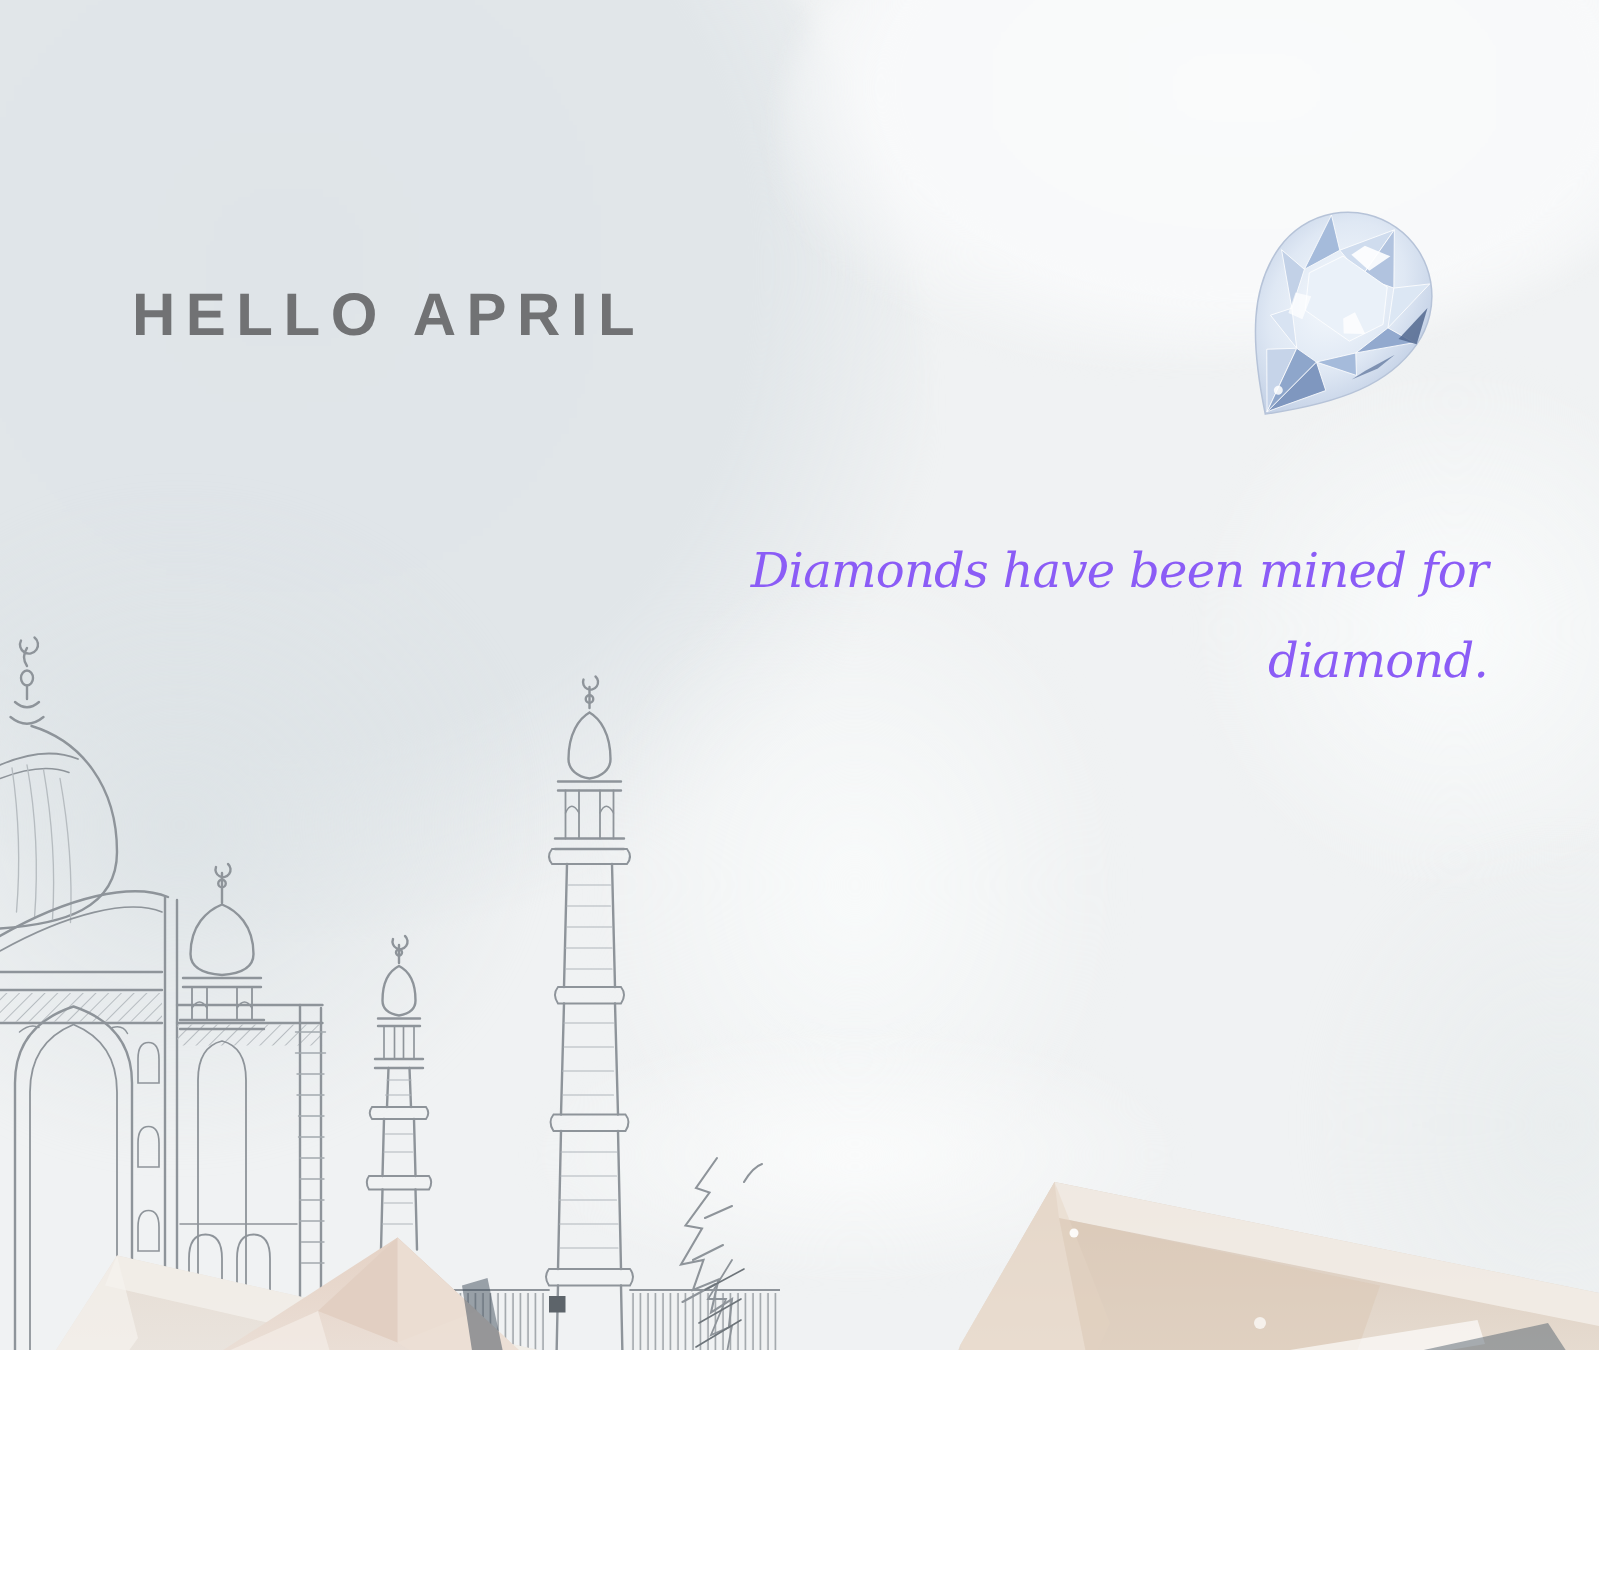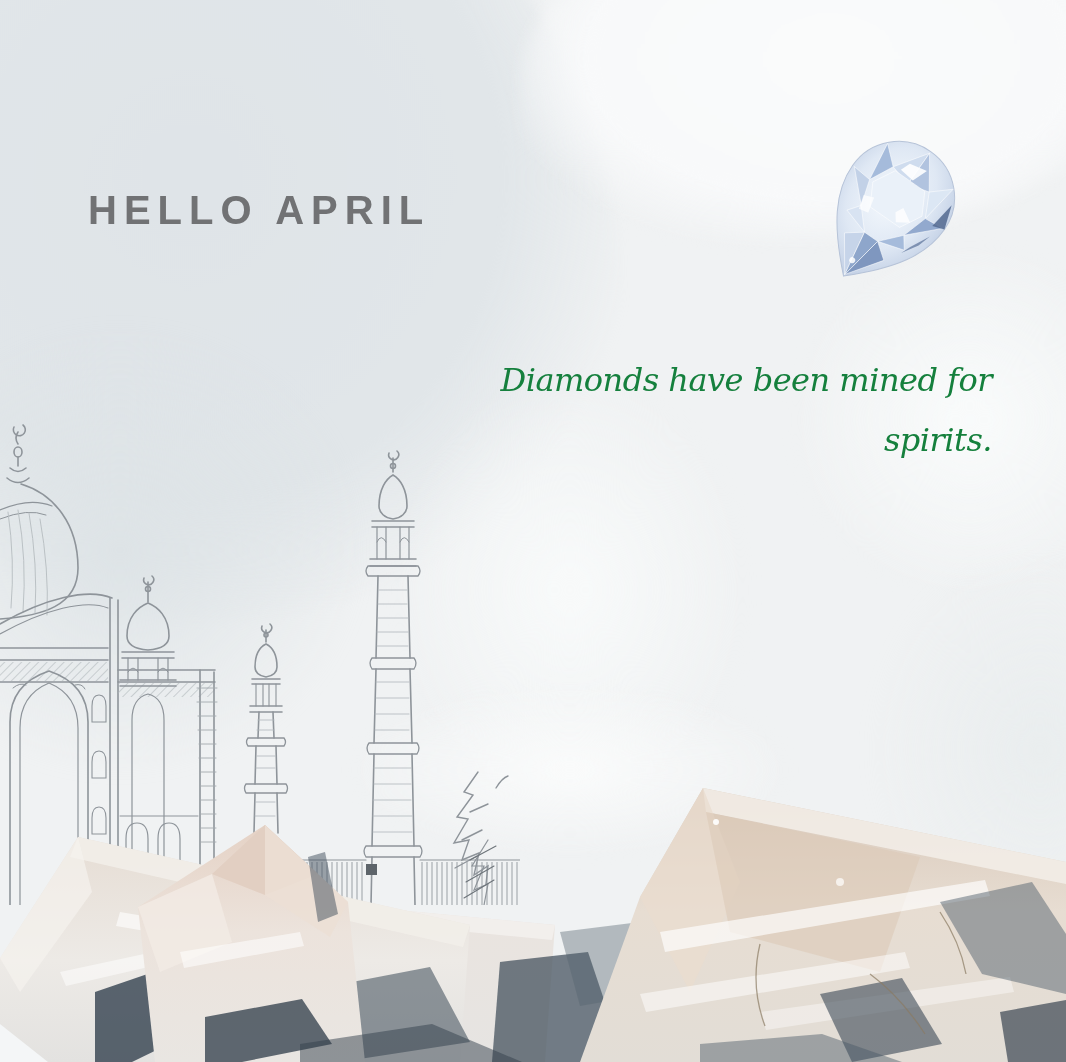--- a/index.html
+++ b/index.html
@@ -1,17 +1,17 @@
 <!DOCTYPE html>
 <html><head>
 <meta charset="utf-8">
 <style>
   html,body{margin:0;padding:0;background:#ffffff;}
   .canvas{
-    position:relative;width:1066px;height:1062px;overflow:hidden;
+    position:relative;width:1066px;height:900px;overflow:hidden;
     background:#f0f2f3;
     font-family:"Liberation Sans",sans-serif;
   }
   .blob{position:absolute;pointer-events:none;}
   .wash-topleft{
     left:-160px;top:-140px;width:780px;height:760px;
     background:radial-gradient(ellipse at 45% 42%, #dfe4e8 0%, #e1e6e9 52%, rgba(225,230,233,0) 74%);
     border-radius:58% 42% 55% 45% / 52% 58% 42% 48%;
     filter:blur(6px);
   }
@@ -52,21 +52,21 @@
   .title-block{
     position:absolute;left:88px;top:177px;
     font-weight:700;font-size:40px;line-height:66px;letter-spacing:7px;
     color:#717274;white-space:nowrap;
   }
   .body-block{
     position:absolute;right:74px;top:350px;width:620px;
     text-align:right;
     font-family:"DejaVu Serif",serif;font-style:italic;font-weight:500;
     font-size:32px;line-height:60px;letter-spacing:-0.5px;
-    color:#15803d;
+    color:#8b5cf6;
   }
   .body-block .line{white-space:nowrap;}
 </style>
 </head>
 <body>
 
 <div class="canvas">
 
   <div class="blob wash-topleft"></div>
   <div class="blob wash-leftmid"></div>
@@ -286,16 +286,16 @@
     <polygon points="700,282 822,272 902,300 700,300" fill="#4a5866" opacity="0.45"></polygon>
     <polygon points="0,262 48,300 0,300" fill="#f4f6f7"></polygon>
   </svg>
 
   <div class="title-block">
     <div>HELLO APRIL</div>
   </div>
 
   <div class="body-block">
     <div class="line">Diamonds have been mined for</div>
-    <div class="line">spirits.</div>
+    <div class="line">diamond.</div>
   </div>
 
 </div>
 
 </body></html>

